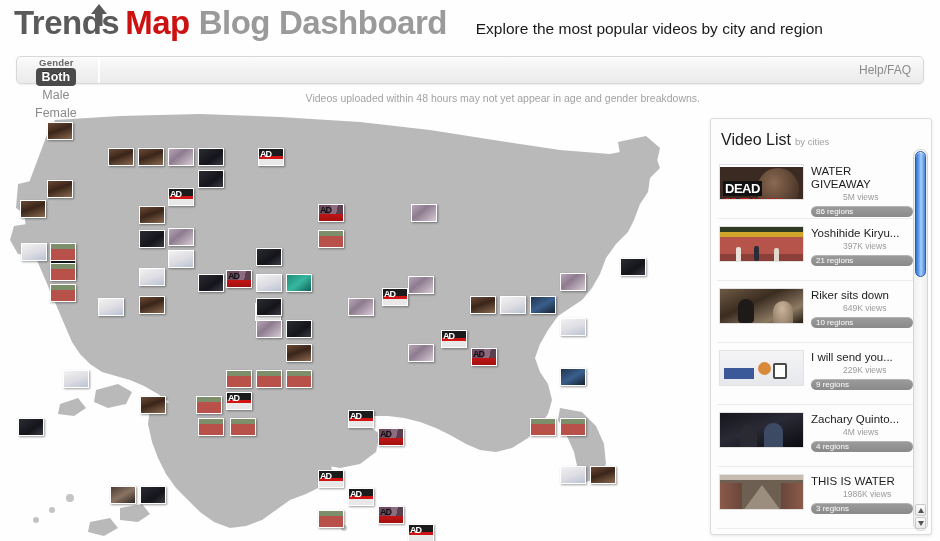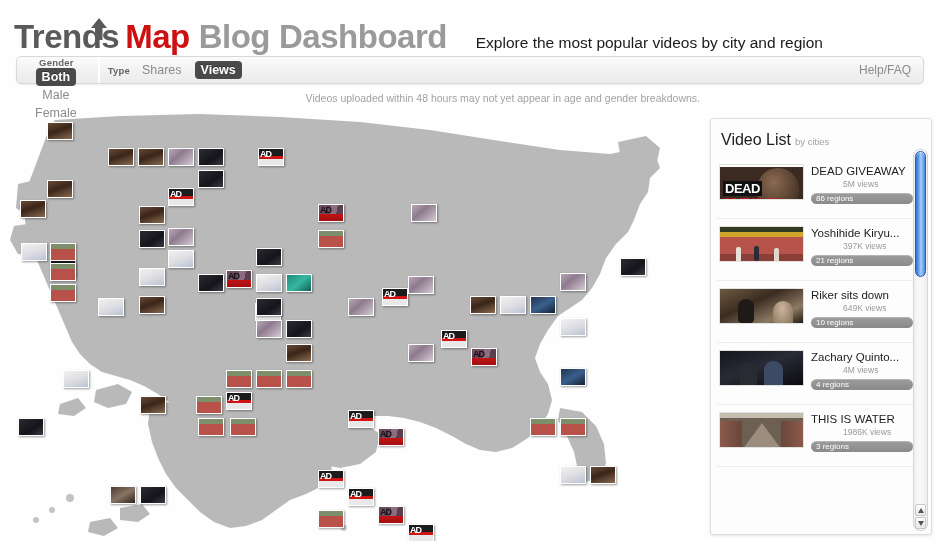--- a/index.html
+++ b/index.html
@@ -13,21 +13,21 @@
   }
   #page {
     position: relative;
     width: 940px; height: 541px;
     background: #fefefe;
     overflow: hidden;
   }
 
   
   #header {
-    position: absolute; left: 0; top: 16px; width: 835px; height: 50px;
+    position: absolute; left: 0; top: 2px; width: 835px; height: 50px;
   }
   #logo {
     position: absolute; left: 14px; top: 2px;
     font-size: 33px; font-weight: bold; letter-spacing: -0.5px;
     white-space: nowrap;
   }
   #logo .w-trends { color: #5a5a5a; position: relative; }
   #logo .w-map    { color: #cc1111; margin-left: 6px; }
   #logo .w-blog   { color: #9a9a9a; margin-left: 9px; }
   #logo .w-dash   { color: #9a9a9a; margin-left: 9px; }
@@ -316,25 +316,20 @@
       <span class="fopt sel">Both</span>
       <span class="fopt">Male</span>
       <span class="fopt">Female</span>
     </div>
 
     <div class="fsep"></div>
 
 
     <div class="fsep"></div>
 
-    <div class="fgroup">
-      <span class="flabel">Type</span>
-      <span class="fopt">Shares</span>
-      <span class="fopt sel">Views</span>
-    </div>
 
     <div id="helpfaq">Help/FAQ</div>
   </div>
 
   <div id="notice">Videos uploaded within 48 hours may not yet appear in age and gender breakdowns.</div>
 
   <div id="mapwrap">
     <svg id="usmap" width="706" height="433" viewBox="0 0 706 433">
 
       <path fill="#b9b9b9" d="
@@ -458,21 +453,21 @@
     </div>
 
     <div id="vlist">
         <div class="vitem">
           <div class="vthumb art-dead">
             <div class="face"></div>
             <div class="t1">DEAD</div>
             <div class="t2">GIVEAWAY</div>
           </div>
           <div class="vmeta">
-            <div class="vtitle twoline">DEAD GIVEAWAY</div>
+            <div class="vtitle twoline">WATER GIVEAWAY</div>
             <div class="vviews">5M views</div>
             <div class="vbadge">86 regions</div>
           </div>
         </div>
         <div class="vitem">
           <div class="vthumb art-track">
             <div class="r1"></div>
             <div class="r2"></div>
             <div class="r3"></div>
           </div>
@@ -484,20 +479,32 @@
         </div>
         <div class="vitem">
           <div class="vthumb art-riker">
             <div class="h1"></div>
             <div class="h2"></div>
           </div>
           <div class="vmeta">
             <div class="vtitle">Riker sits down</div>
             <div class="vviews">649K views</div>
             <div class="vbadge">10 regions</div>
+          </div>
+        </div>
+        <div class="vitem">
+          <div class="vthumb art-fb">
+            <div class="bluebar"></div>
+            <div class="ball"></div>
+            <div class="thumbup"></div>
+          </div>
+          <div class="vmeta">
+            <div class="vtitle">I will send you...</div>
+            <div class="vviews">229K views</div>
+            <div class="vbadge">9 regions</div>
           </div>
         </div>
         <div class="vitem">
           <div class="vthumb art-zach">
             <div class="p1"></div>
             <div class="p2"></div>
           </div>
           <div class="vmeta">
             <div class="vtitle">Zachary Quinto...</div>
             <div class="vviews">4M views</div>

